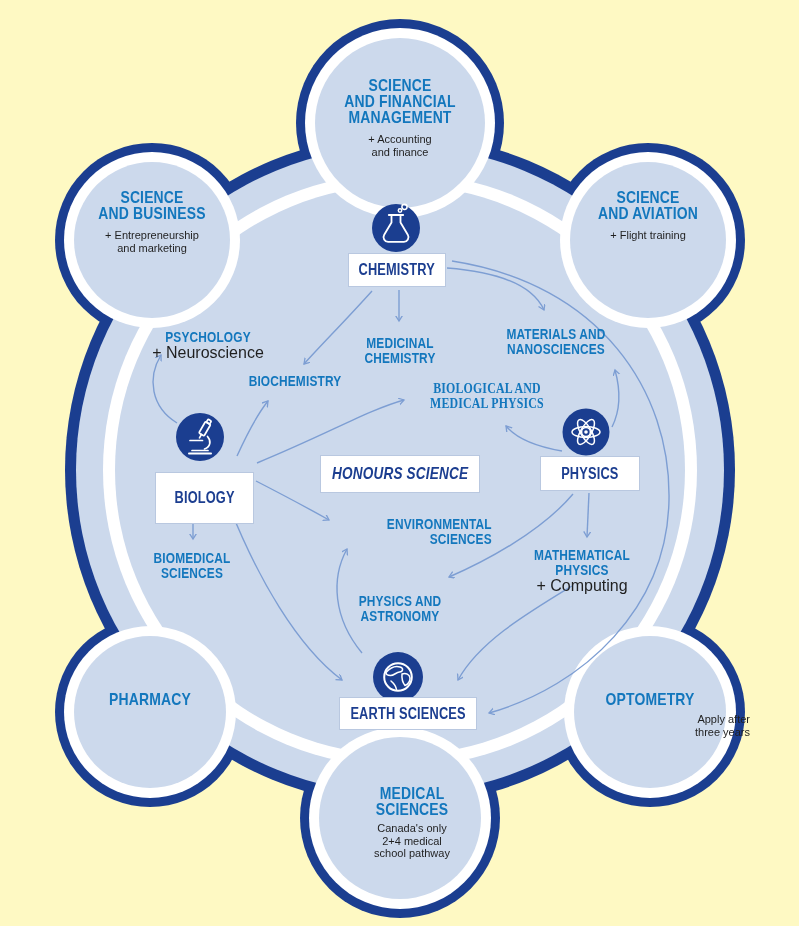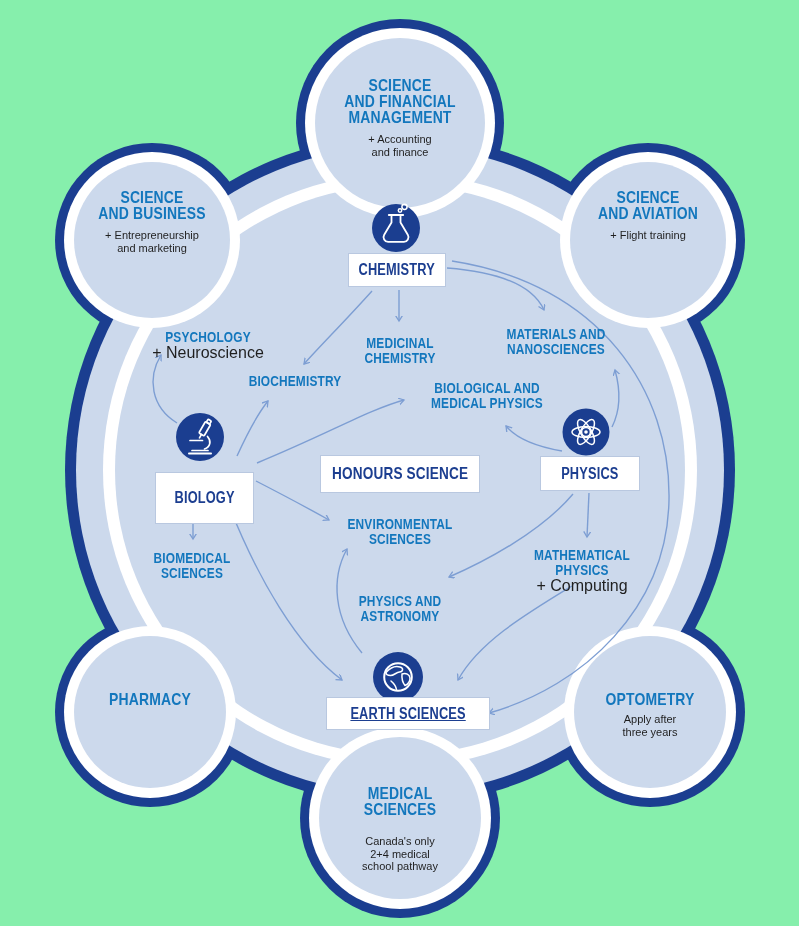--- a/index.html
+++ b/index.html
@@ -1,35 +1,35 @@
 <!DOCTYPE html>
 <html><head>
 <meta charset="utf-8">
 <style>
   html,body{margin:0;padding:0;background:#ffffff;}
-  .stage{position:relative;width:799px;height:926px;background:#86efac;overflow:hidden;
+  .stage{position:relative;width:799px;height:926px;background:#fef9c3;overflow:hidden;
          font-family:"Liberation Sans",sans-serif;}
   .stage > svg{position:absolute;left:0;top:0;}
   .lbl{position:absolute;text-align:center;}
   .sat-title{color:#1377bd;font-weight:bold;font-size:17px;line-height:16px;
              transform:scaleX(.82);transform-origin:50% 50%;letter-spacing:.2px;}
   .sat-title span{display:block;}
   .sat-note{margin-top:7px;color:#1f1f1f;font-size:11px;line-height:12.5px;font-weight:500;}
   .sat-note span{display:block;}
   .prog{position:absolute;text-align:center;}
   .prog-title{color:#1377bd;font-weight:bold;font-size:14.5px;line-height:15px;
               transform:scaleX(.82);transform-origin:50% 50%;letter-spacing:.2px;}
   .prog-title span{display:block;}
   .prog-note{margin-top:2px;color:#1f1f1f;font-size:16px;line-height:12px;font-weight:500;}
   .prog-note:empty{display:none;}
   .nodebox{position:absolute;background:#ffffff;border:1.5px solid #b9c8e0;
            display:flex;align-items:center;justify-content:center;
            color:#1c3e90;font-weight:bold;font-size:16px;box-sizing:border-box;}
   .nodebox span{transform:scaleX(.8);transform-origin:50% 50%;white-space:nowrap;letter-spacing:.2px;}
-  .honours{font-size:17px;}
+  .honours{font-size:17px;font-style:italic;}
 </style>
 </head>
 <body>
 
 <div class="stage">
 
 <svg width="799" height="926" viewBox="0 0 799 926">
   <defs>
     <marker id="ah" markerUnits="userSpaceOnUse" markerWidth="12" markerHeight="12" refX="5.5" refY="3.5" orient="auto">
       <path d="M0,0 L5.5,3.5 L0,7" fill="none" stroke="#7d9ed3" stroke-width="1.3"></path>
@@ -162,32 +162,32 @@
 <div class="lbl" style="left:50px;top:692px;width:200px;">
   <div class="sat-title">
     <span>PHARMACY</span>
   </div>
 </div>
 
 <div class="lbl" style="left:550px;top:692px;width:200px;">
   <div class="sat-title">
     <span>OPTOMETRY</span>
   </div>
-  <div class="sat-note" style="margin-top:5px;">
+  <div class="sat-note" style="margin-top:5px;text-align:right;">
     <span>Apply after</span>
     <span>three years</span>
   </div>
 </div>
 
-<div class="lbl" style="left:300px;top:786px;width:200px;">
+<div class="lbl" style="left:312px;top:786px;width:200px;">
   <div class="sat-title">
     <span>MEDICAL</span>
     <span>SCIENCES</span>
   </div>
-  <div class="sat-note" style="margin-top:17px;">
+  <div class="sat-note" style="margin-top:4px;">
     <span>Canada's only</span>
     <span>2+4 medical</span>
     <span>school pathway</span>
   </div>
 </div>
 
 <div class="prog" style="left:118px;top:330px;width:180px;">
   <div class="prog-title">
         <span>PSYCHOLOGY</span>
       </div>
@@ -207,35 +207,35 @@
   </div>
 </div>
 
 <div class="prog" style="left:466px;top:327px;width:180px;">
   <div class="prog-title">
     <span>MATERIALS AND</span>
     <span>NANOSCIENCES</span>
   </div>
 </div>
 
-<div class="prog" style="left:397px;top:381px;width:180px;">
+<div class="prog" style="left:397px;top:381px;width:180px;font-family:Liberation Serif, serif;">
   <div class="prog-title">
     <span>BIOLOGICAL AND</span>
     <span>MEDICAL PHYSICS</span>
   </div>
 </div>
 
 <div class="prog" style="left:102px;top:551px;width:180px;">
   <div class="prog-title">
     <span>BIOMEDICAL</span>
     <span>SCIENCES</span>
   </div>
 </div>
 
-<div class="prog" style="left:310px;top:517px;width:180px;">
+<div class="prog" style="left:328px;top:517px;width:180px;text-align:right;">
   <div class="prog-title">
     <span>ENVIRONMENTAL</span>
     <span>SCIENCES</span>
   </div>
 </div>
 
 <div class="prog" style="left:310px;top:594px;width:180px;">
   <div class="prog-title">
     <span>PHYSICS AND</span>
     <span>ASTRONOMY</span>
@@ -252,20 +252,20 @@
 
 <div class="nodebox" style="left:348px;top:253px;width:98px;height:34px;">
   <span>CHEMISTRY</span>
 </div>
 <div class="nodebox" style="left:155px;top:472px;width:99px;height:52px;">
   <span>BIOLOGY</span>
 </div>
 <div class="nodebox" style="left:540px;top:456px;width:100px;height:35px;">
   <span>PHYSICS</span>
 </div>
-<div class="nodebox" style="left:326px;top:697px;width:164px;height:33px;text-decoration:underline;">
+<div class="nodebox" style="left:339px;top:697px;width:138px;height:33px;">
   <span>EARTH SCIENCES</span>
 </div>
 <div class="nodebox honours" style="left:320px;top:455px;width:160px;height:38px;">
   <span>HONOURS SCIENCE</span>
 </div>
 
 </div>
 
 </body></html>

